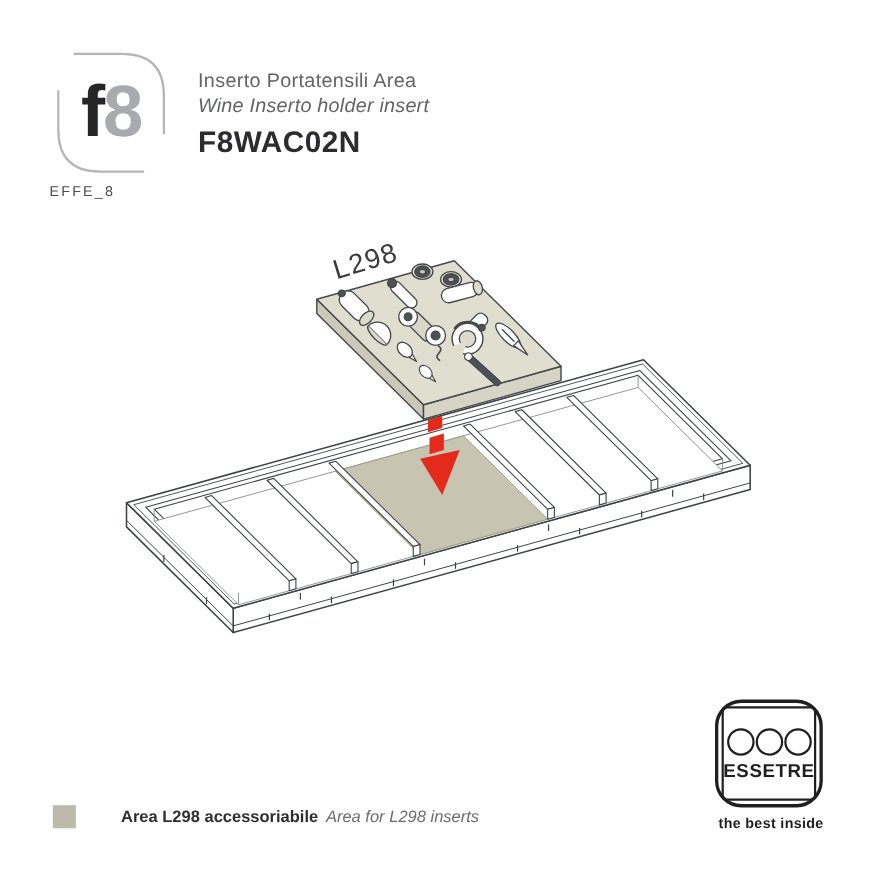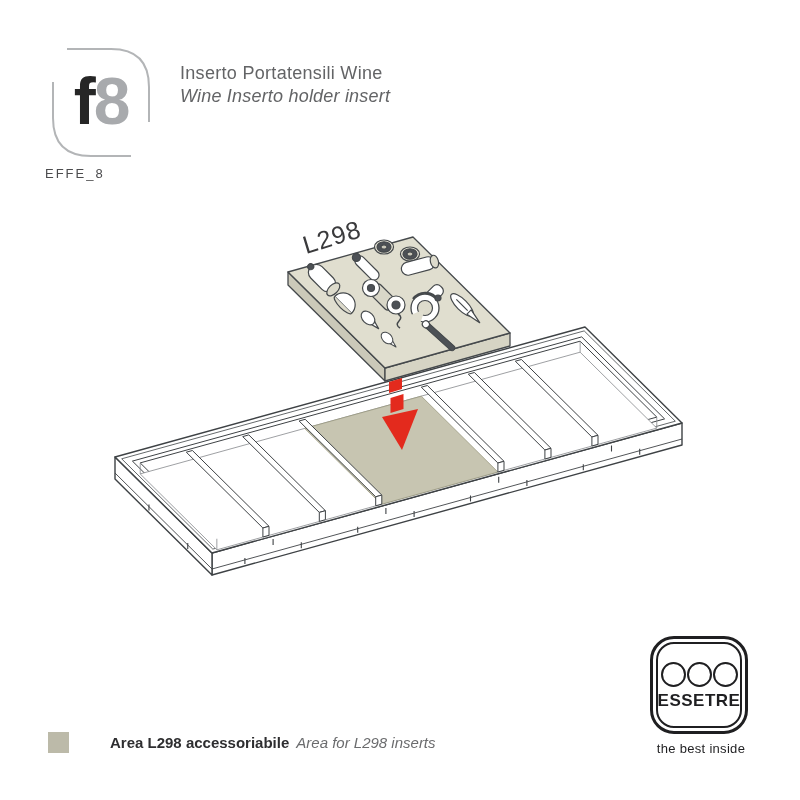--- a/index.html
+++ b/index.html
@@ -37,45 +37,46 @@
   .legend-it{font-weight:700;color:#2e2e30;}
   .legend-en{font-style:italic;color:#6b6c6e;margin-left:7px;}
 
   
   .essetre{position:absolute;left:650px;top:636px;width:102px;text-align:center;}
   .essetre-box{
     width:98px;height:98px;border:3px solid #1f1f21;border-radius:24px;
     box-sizing:border-box;padding:3px;
   }
   .essetre-box-inner{
-    width:100%;height:100%;border:2px solid #1f1f21;border-radius:18px;
+    width:100%;height:100%;border:2px solid #1f1f21;border-radius:4px;
     box-sizing:border-box;display:flex;flex-direction:column;align-items:center;justify-content:center;
   }
   .essetre-circles{display:flex;gap:1px;margin-top:2px;}
   .essetre-circle{width:25px;height:25px;border:2.5px solid #1f1f21;border-radius:50%;box-sizing:border-box;}
   .essetre-word{margin-top:4px;font-size:17px;font-weight:700;color:#1f1f21;letter-spacing:.5px;}
-  .essetre-tagline{margin-top:7px;font-size:13px;font-weight:400;color:#1f1f21;letter-spacing:.3px;}
+  .essetre-tagline{margin-top:7px;font-size:13px;font-weight:700;color:#1f1f21;letter-spacing:.3px;}
 </style>
 </head>
 <body>
 
 <div class="brand-block">
   <div class="brand-mark">
     <svg width="112" height="122" viewBox="0 0 112 122">
       <path d="M 22 7 L 66 7 Q 104 7 104 45 L 104 80" fill="none" stroke="#b3b5b7" stroke-width="2"></path>
       <path d="M 8 40 L 8 76 Q 8 114 46 114 L 86 114" fill="none" stroke="#b3b5b7" stroke-width="2"></path>
     </svg>
     <div class="brand-letters"><span class="f">f</span><span class="eight">8</span></div>
   </div>
   <div class="brand-name">EFFE_8</div>
 </div>
 
 <div class="title-block">
-  <div class="title-it">Inserto Portatensili Wine</div>
+  <div class="title-it">Inserto Portatensili Area</div>
   <div class="title-en">Wine Inserto holder insert</div>
+  <div class="product-code">F8WAC02N</div>
 </div>
 
 <svg id="iso" class="illustration" viewBox="0 0 640 390">
     <g id="drawer-layer">
       <polygon points="132.0,343.0 602.0,213.0 602.0,235.0 132.0,365.0" fill="#ffffff" stroke="#3e4245" stroke-width="1.4" stroke-linejoin="round"></polygon>
       <polygon points="35.0,247.0 132.0,343.0 132.0,365.0 35.0,269.0" fill="#ffffff" stroke="#3e4245" stroke-width="1.4" stroke-linejoin="round"></polygon>
       <line x1="132" y1="359" x2="602" y2="229" stroke="#3e4245" stroke-width="0.9"></line>
       <line x1="35" y1="263" x2="132" y2="359" stroke="#3e4245" stroke-width="0.9"></line>
       <polygon points="35.0,247.0 505.0,117.0 602.0,213.0 132.0,343.0" fill="#ffffff" stroke="#3e4245" stroke-width="1.4" stroke-linejoin="round"></polygon>
       <polygon points="41.7,248.8 504.2,120.9 595.3,211.2 132.8,339.1" fill="none" stroke="#3e4245" stroke-width="0.8" stroke-linejoin="round"></polygon>

